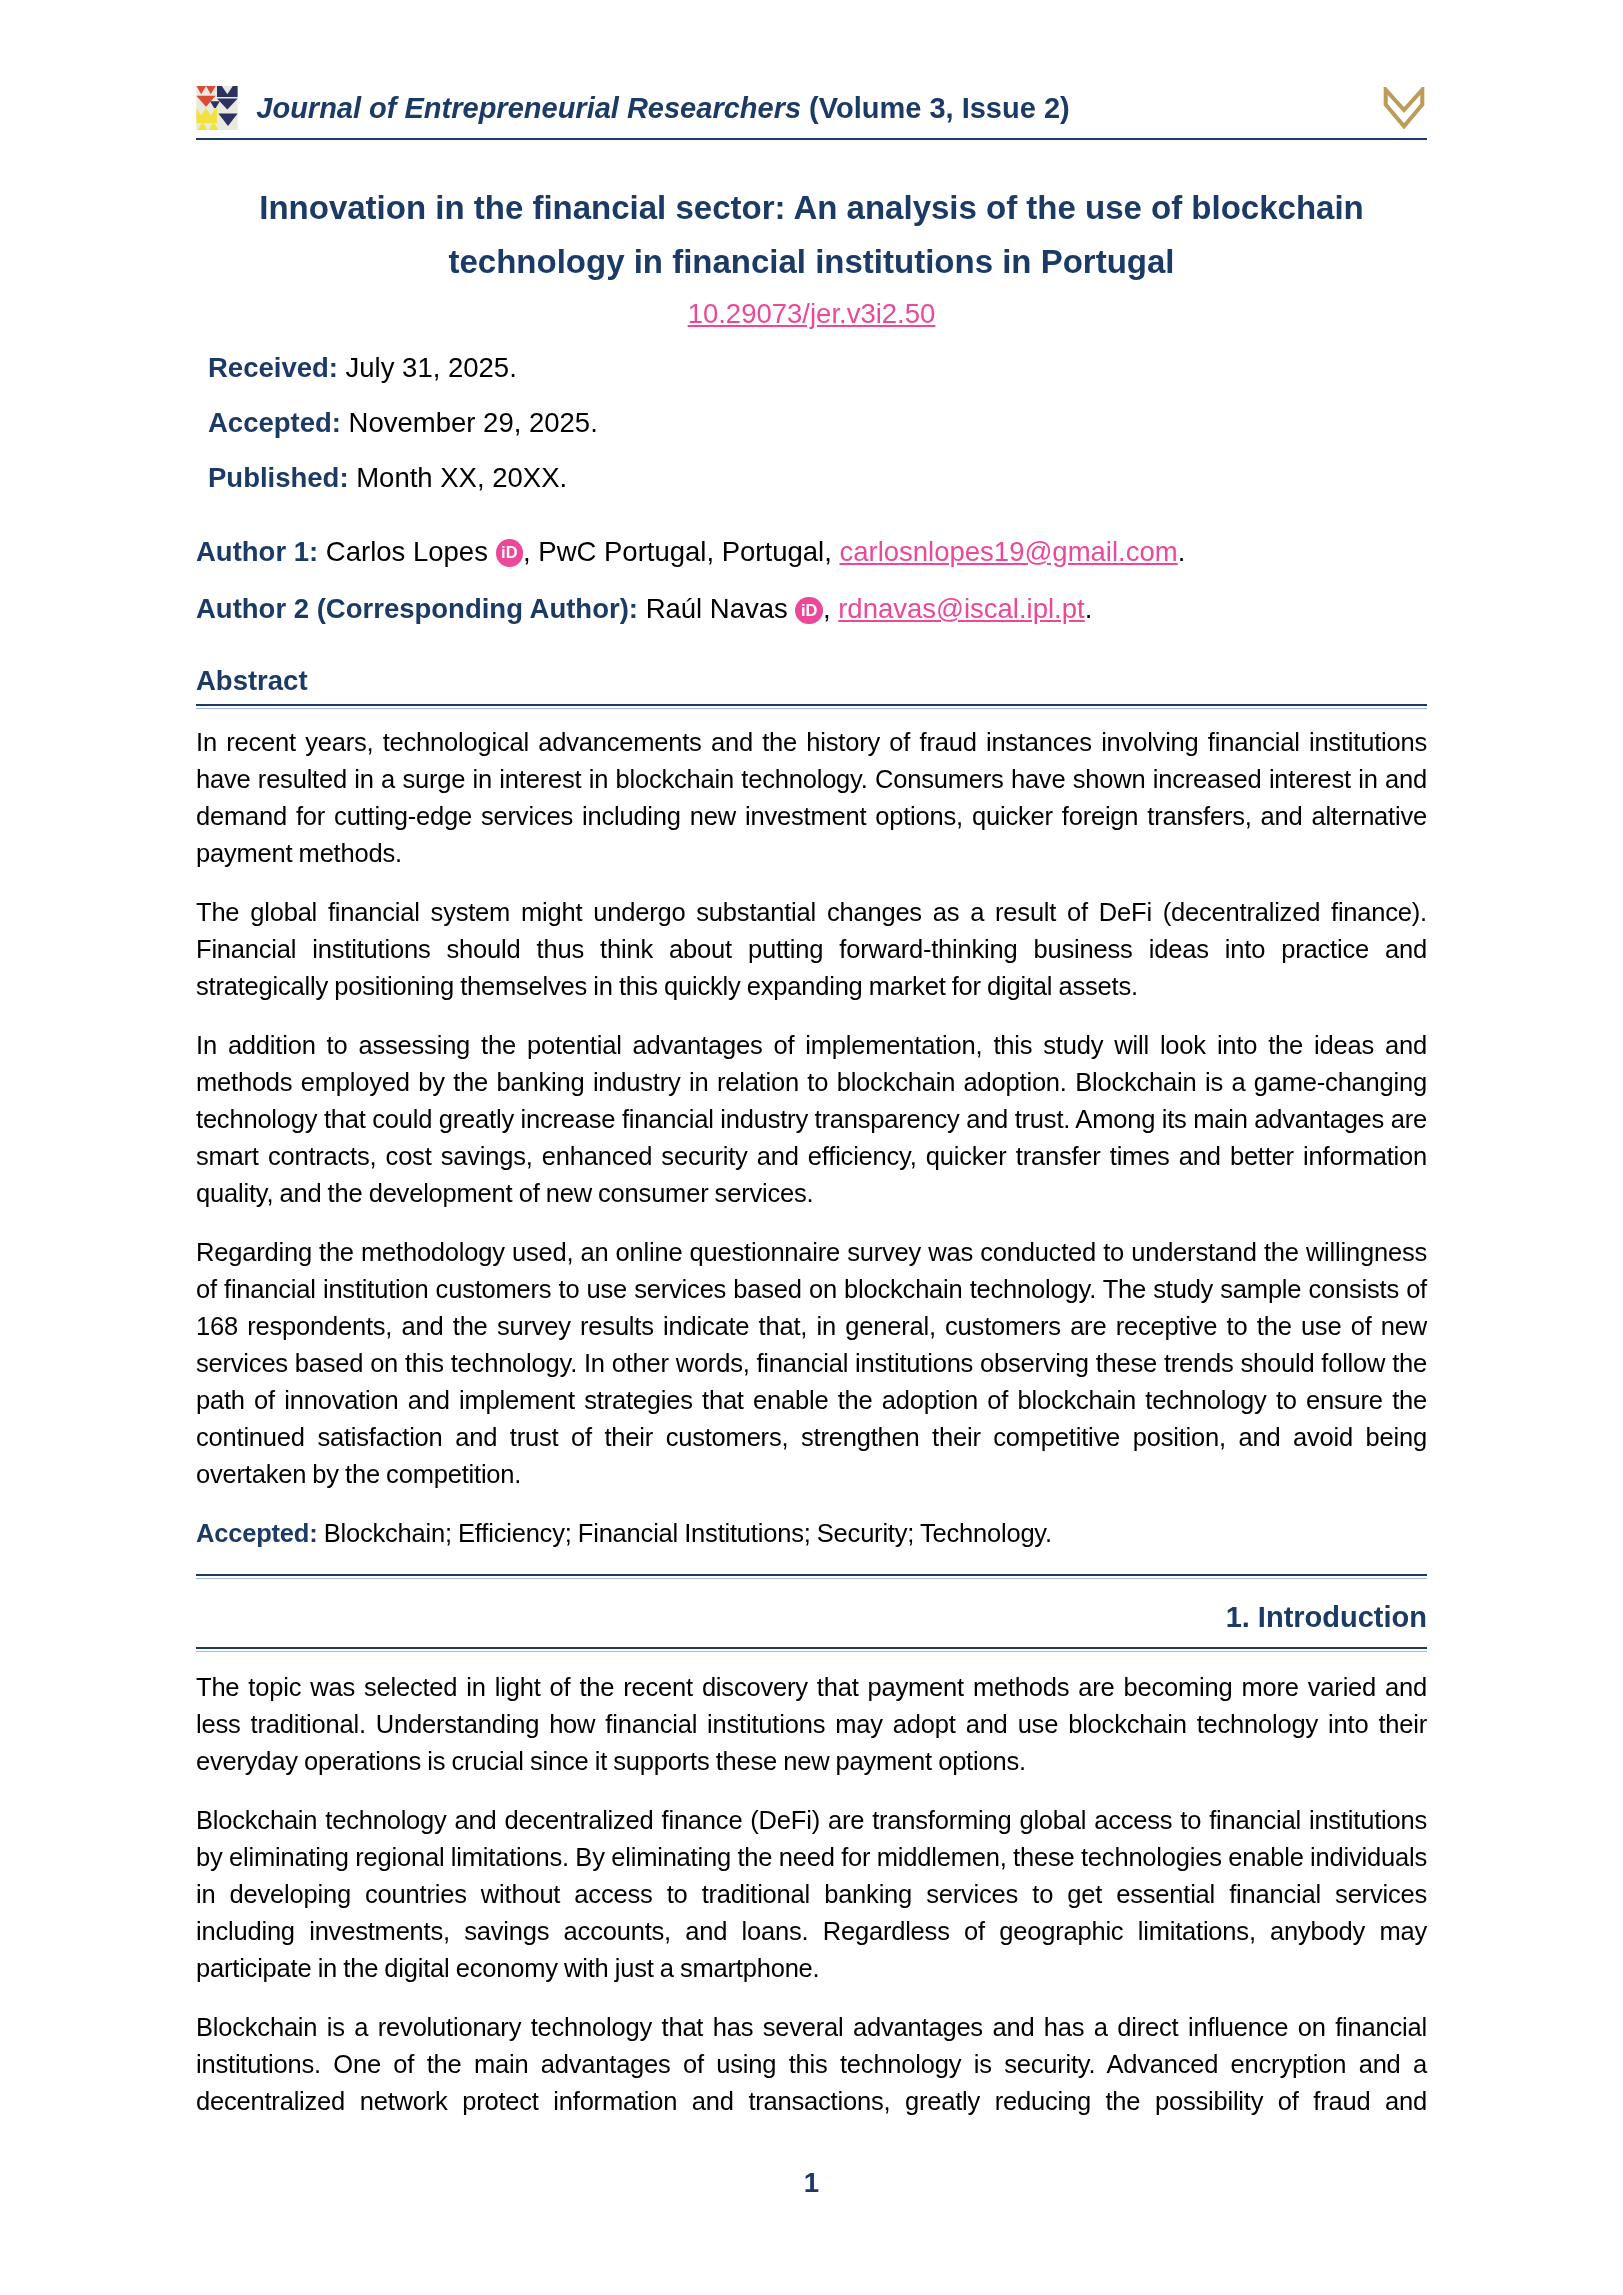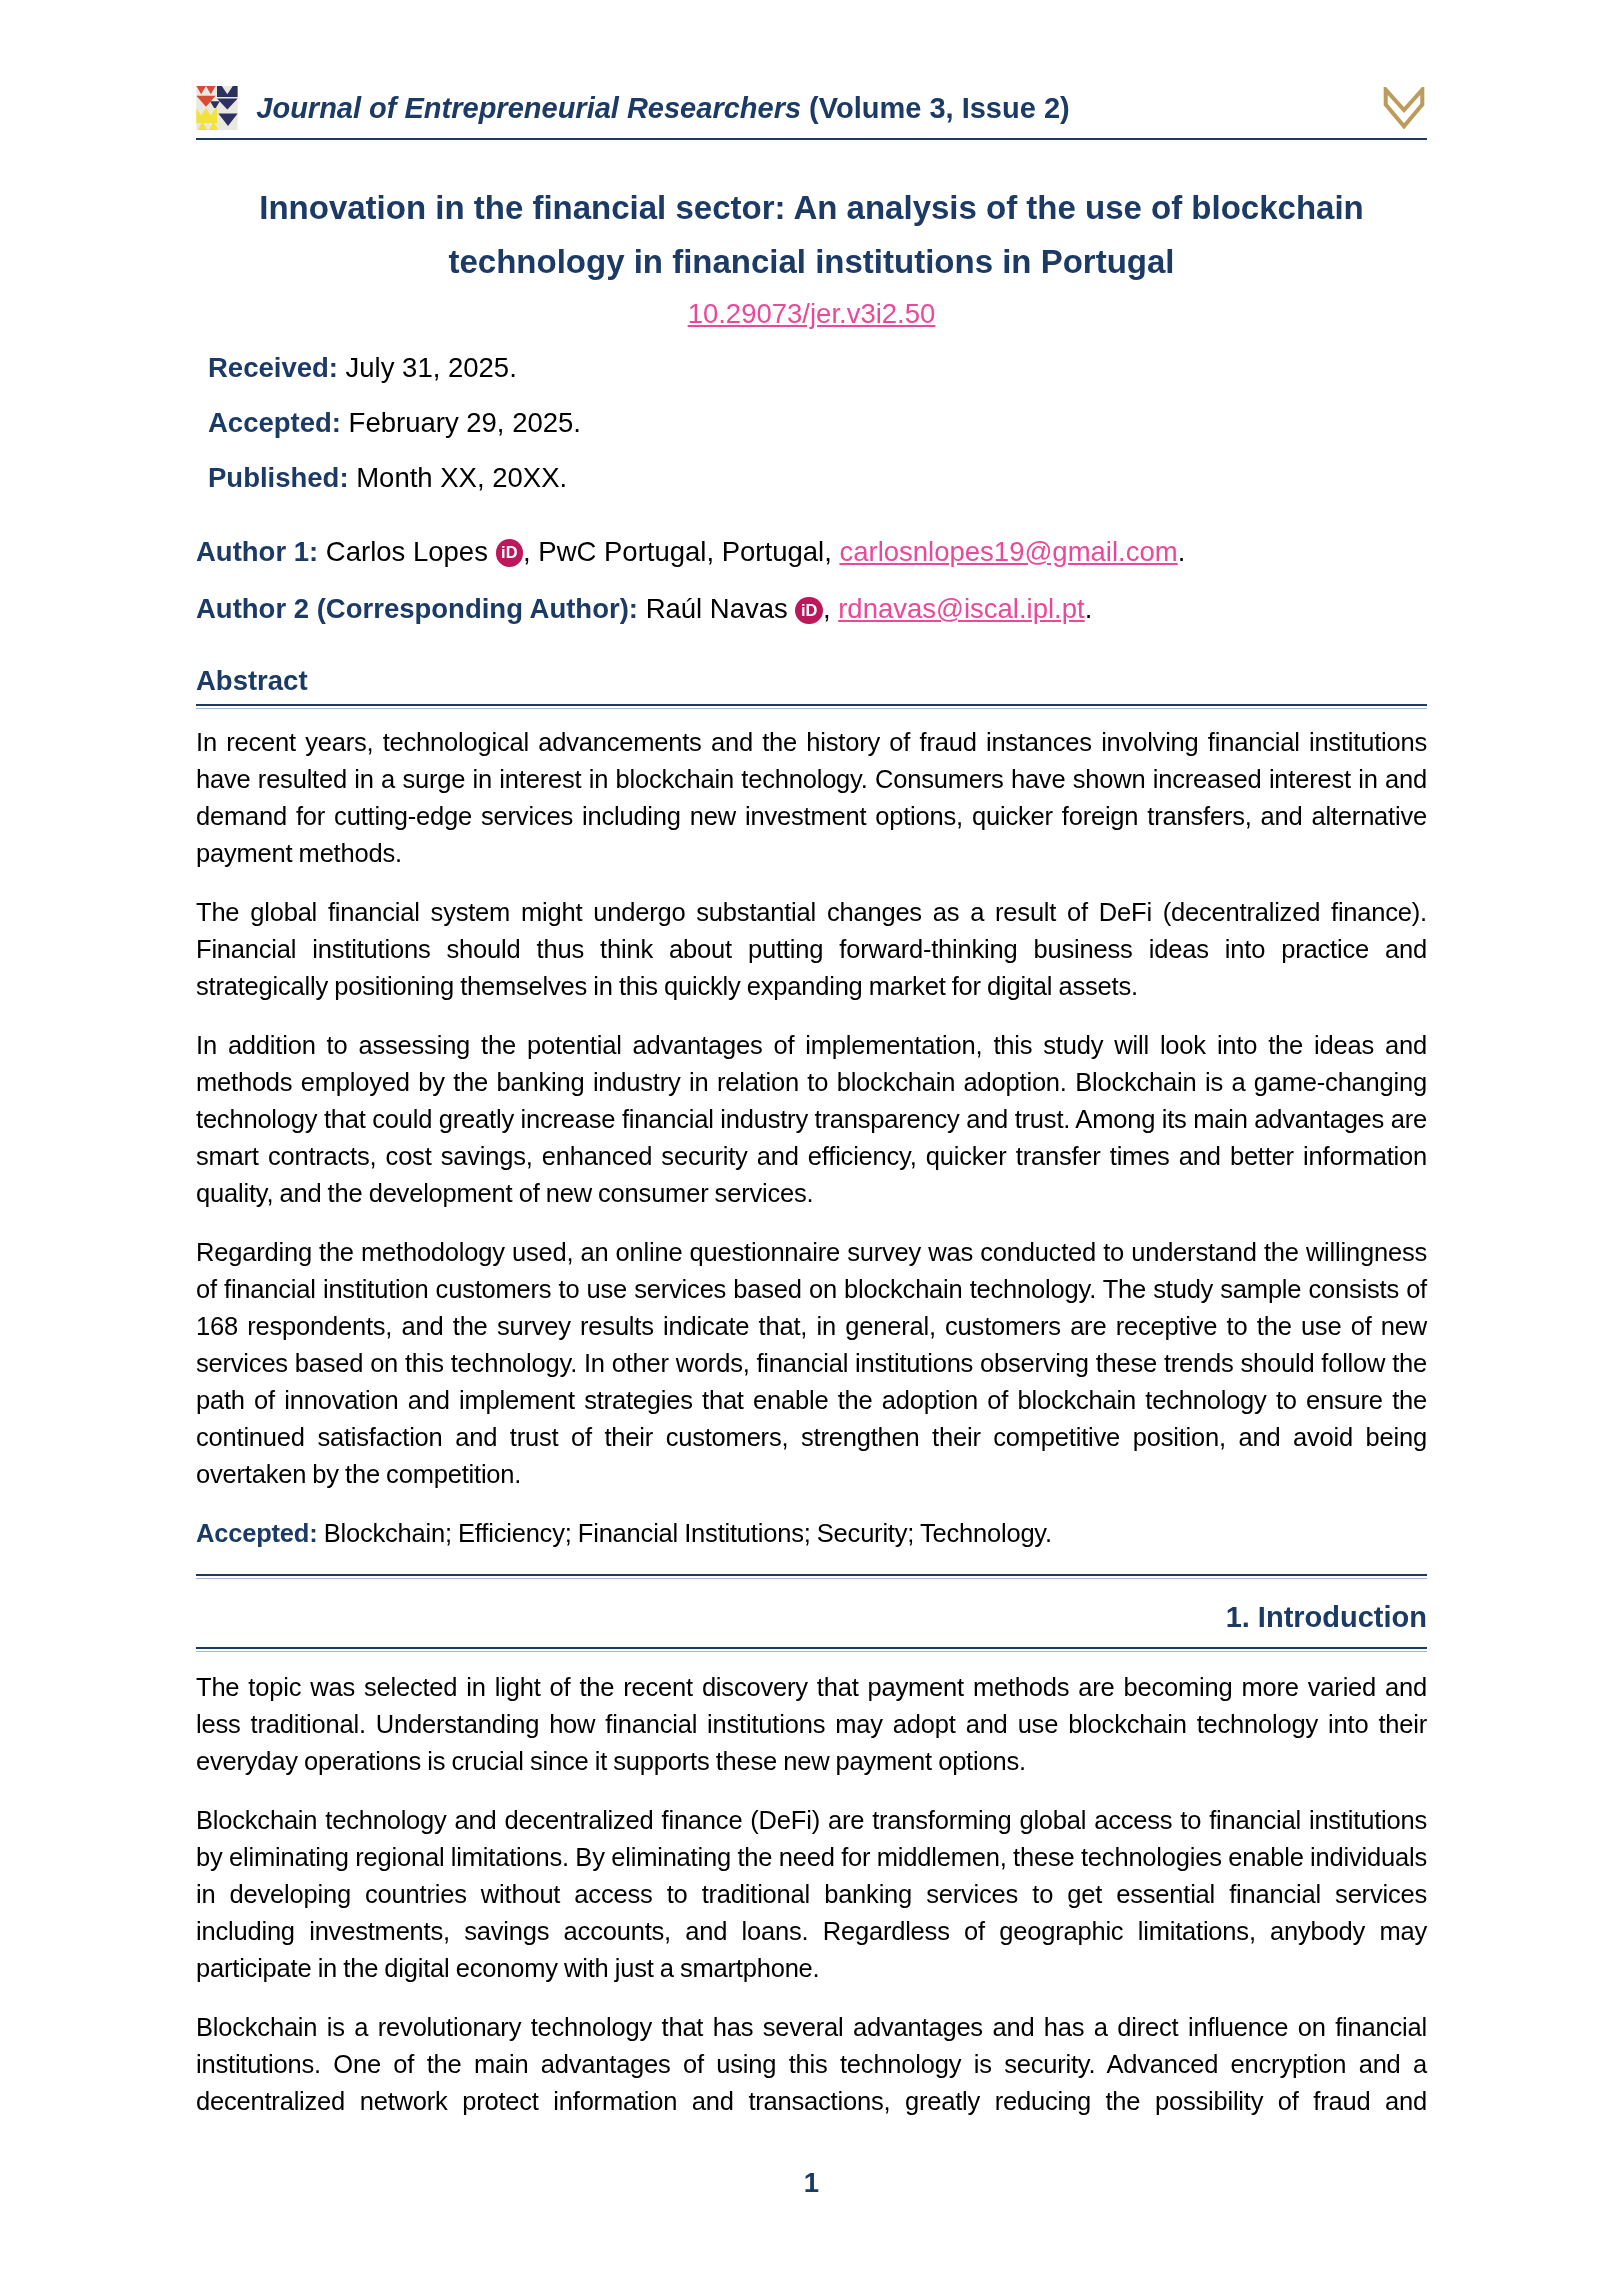--- a/index.html
+++ b/index.html
@@ -25,21 +25,21 @@
 
   
   .dates { margin-top:15.7px; }
   .meta { font-size:27.5px; line-height:43px; margin:12px; }
   .lbl { font-weight:bold; color:#1b3a66; }
   .authors { margin-top:31px; }
   .authors .meta { margin:0 0 14.4px; }
 
   .orcid {
     display:inline-block; width:27.5px; height:27.5px; border-radius:50%;
-    background:#be185d; color:#fff; font-weight:bold; font-size:16.4px;
+    background:#ec4899; color:#fff; font-weight:bold; font-size:16.4px;
     text-align:center; line-height:27.5px; vertical-align:2.6px; font-style:normal;
   }
 
   
   .sec-head { font-size:27.5px; font-weight:bold; color:#1b3a66; margin:35px 0 6.5px; }
   .rule { border:none; border-top:2.6px solid #1b3a66; border-bottom:1.3px solid #9fb8dc;
           height:2px; background:transparent; margin:0 0 15.7px; }
   .rule.tight { margin:19.6px 0 0; }
   .body p { font-size:25.5px; line-height:37px; letter-spacing:-0.2px; word-spacing:-0.7px;
             text-align:justify; margin:0 0 22px; }
@@ -85,21 +85,21 @@
     <div class="title">Innovation in the financial sector: An analysis of the use of blockchain technology in financial institutions in Portugal</div>
     <div class="doi-line"><span class="lnk">10.29073/jer.v3i2.50</span></div>
 
     <div class="dates">
       <p class="meta">
         <span class="lbl">Received:</span>
         <span>July 31, 2025.</span>
       </p>
       <p class="meta">
         <span class="lbl">Accepted:</span>
-        <span>February 29, 2025.</span>
+        <span>November 29, 2025.</span>
       </p>
       <p class="meta">
         <span class="lbl">Published:</span>
         <span>Month XX, 20XX.</span>
       </p>
     </div>
 
     <div class="authors">
       <p class="meta">
         <span class="lbl">Author 1:</span>

